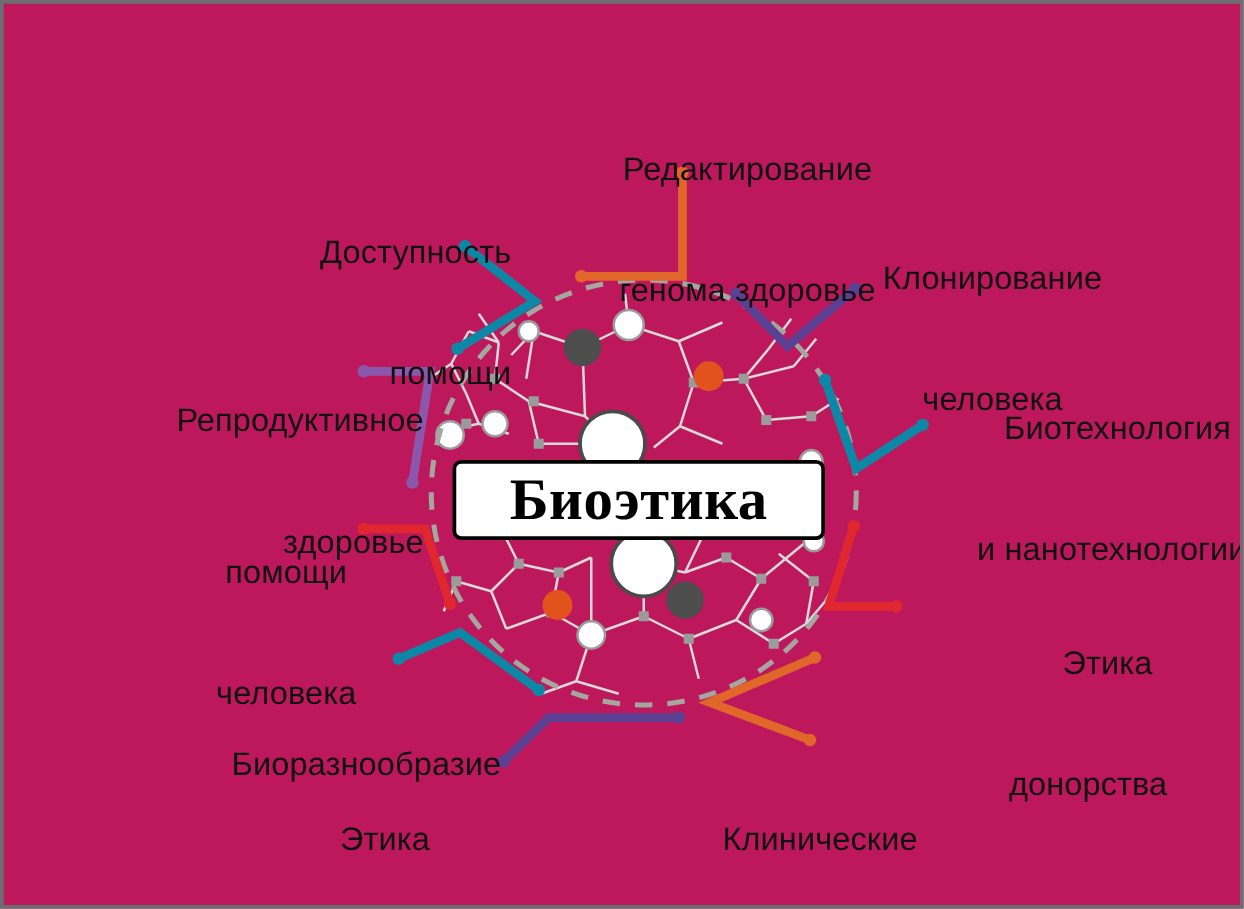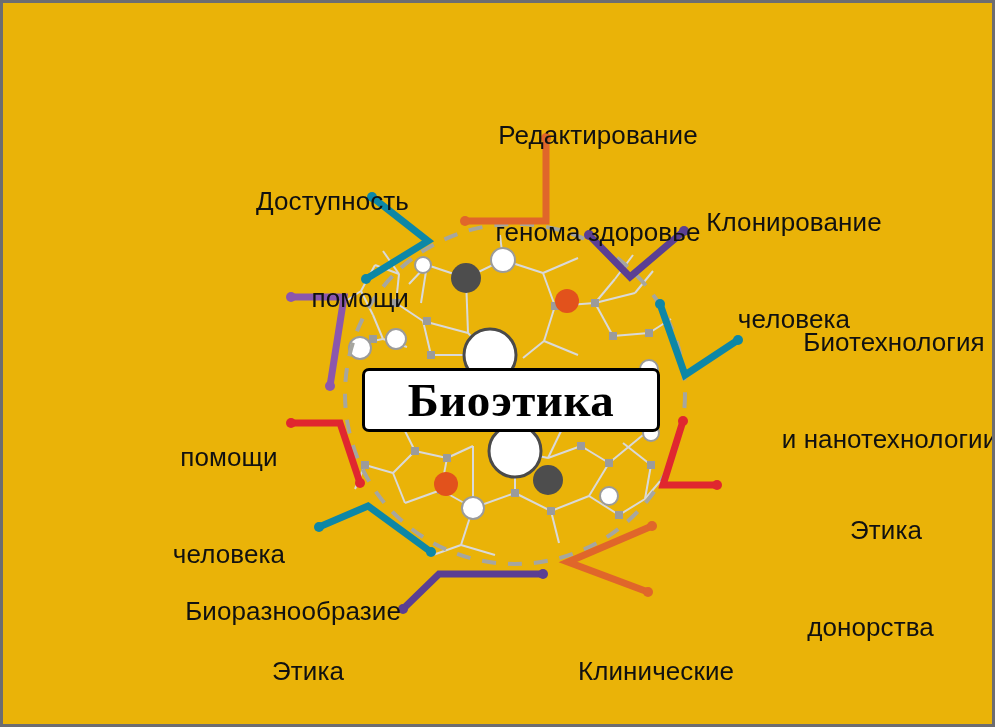--- a/index.html
+++ b/index.html
@@ -7,21 +7,21 @@
     padding: 0;
     background: #ffffff;
   }
   body {
     font-family: "Liberation Sans", sans-serif;
   }
   #canvas {
     position: relative;
     width: 995px;
     height: 727px;
-    background: #eab308;
+    background: #be185d;
     box-sizing: border-box;
     border: 3px solid #6d6d71;
     overflow: hidden;
   }
   #diagram-svg {
     position: absolute;
     left: 0;
     top: 0;
     width: 995px;
     height: 727px;
@@ -283,20 +283,24 @@
 
   <div class="label ta-right" style="left:98px; top:528px; width:300px;">
     <div>Биоразнообразие</div>
   </div>
 
   <div class="label ta-center" style="left:146px; top:374px; width:160px;">
     <div>помощи</div>
     <div>человека</div>
   </div>
 
+  <div class="label ta-right" style="left:56px; top:253px; width:280px;">
+    <div>Репродуктивное</div>
+    <div>здоровье</div>
+  </div>
 
   <div class="label ta-right" style="left:128px; top:118px; width:278px;">
     <div>Доступность</div>
     <div>помощи</div>
   </div>
 
   <div id="center-box">
     <span id="center-box-text">Биоэтика</span>
   </div>
 

